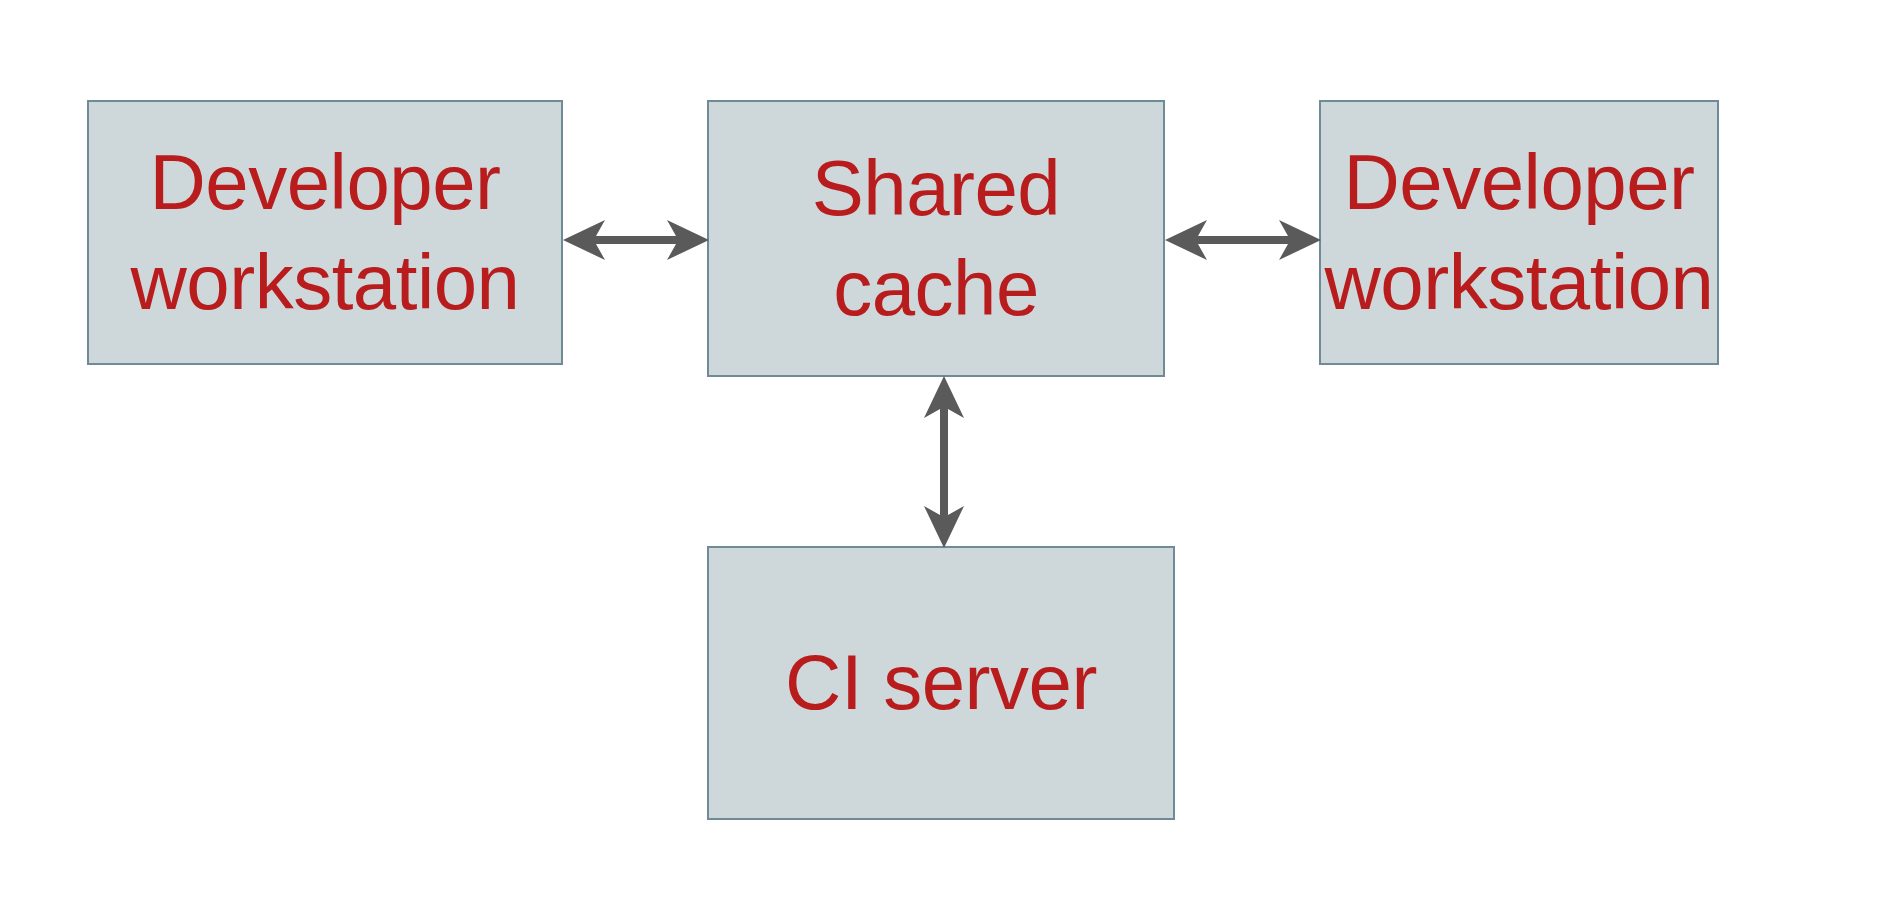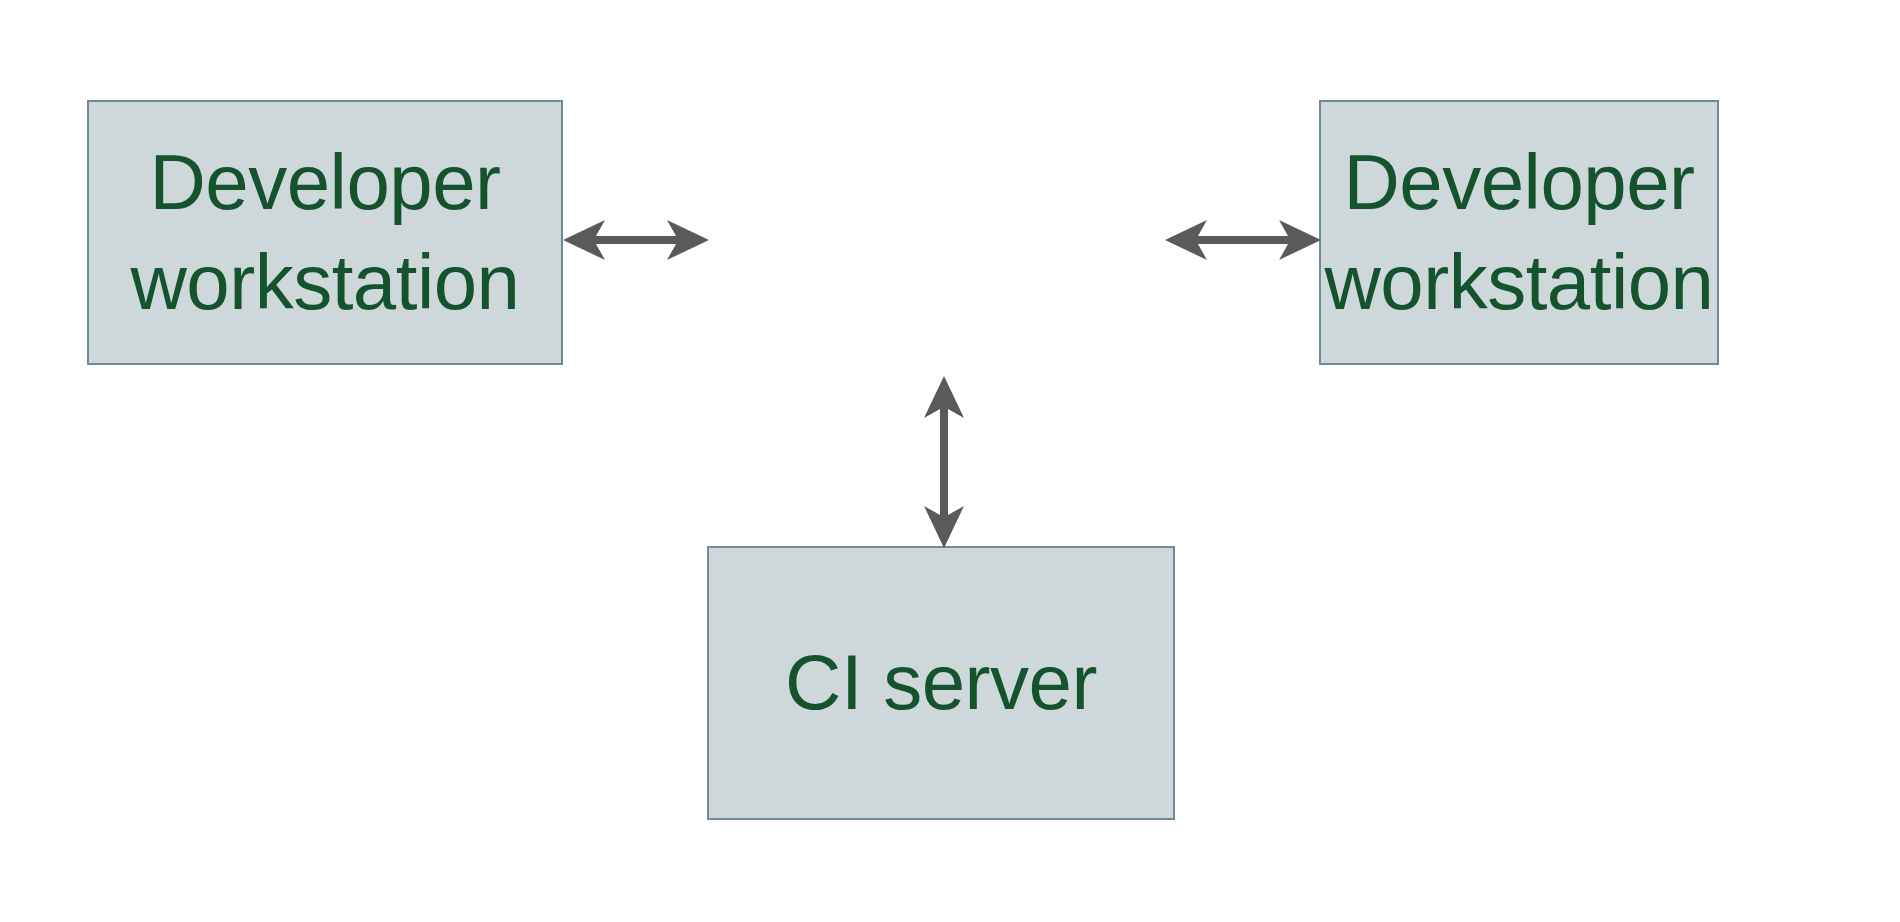--- a/index.html
+++ b/index.html
@@ -23,21 +23,21 @@
     position: absolute;
     box-sizing: border-box;
     background: #ced8db;
     border: 2px solid #6f8b97;
     display: flex;
     align-items: center;
     justify-content: center;
     text-align: center;
   }
   .node-label {
-    color: #14532d;
+    color: #b91c1c;
     font-size: 78px;
     line-height: 1.28;
     letter-spacing: -0.5px;
     font-weight: 400;
     white-space: pre-line;
     padding: 0 6px;
   }
   
   #node-dev-left  { left: 87px;   top: 100px; width: 476px; height: 265px; }
   #node-shared    { left: 707px;  top: 100px; width: 458px; height: 277px; }
@@ -55,20 +55,24 @@
 </head>
 <body>
 
 <div id="canvas">
 
   <div class="node" id="node-dev-left">
     <span class="node-label">Developer
 workstation</span>
   </div>
 
+  <div class="node" id="node-shared">
+    <span class="node-label">Shared
+cache</span>
+  </div>
 
   <div class="node" id="node-dev-right">
     <span class="node-label">Developer
 workstation</span>
   </div>
 
   <div class="node" id="node-ci">
     <span class="node-label">CI server</span>
   </div>
 

